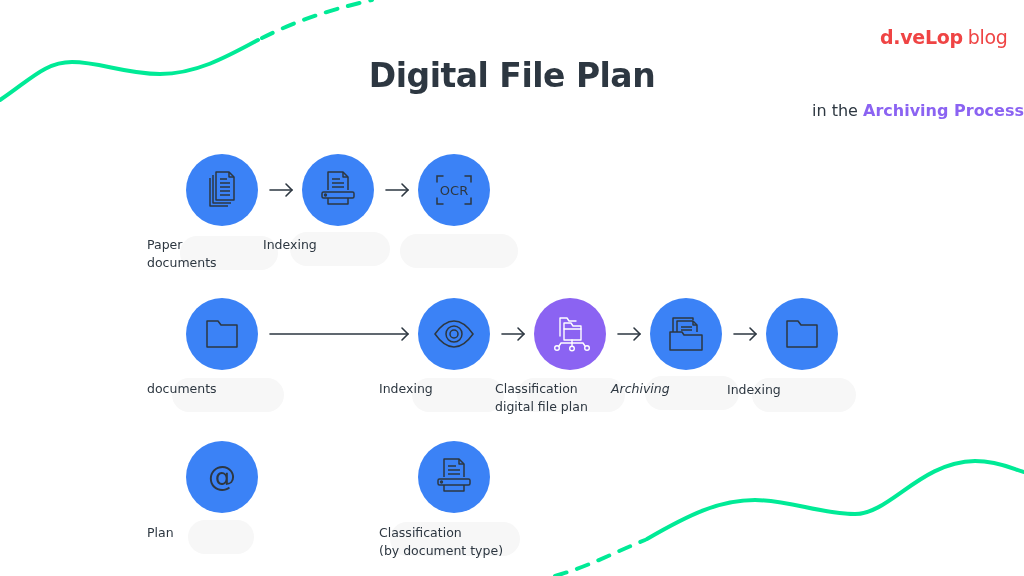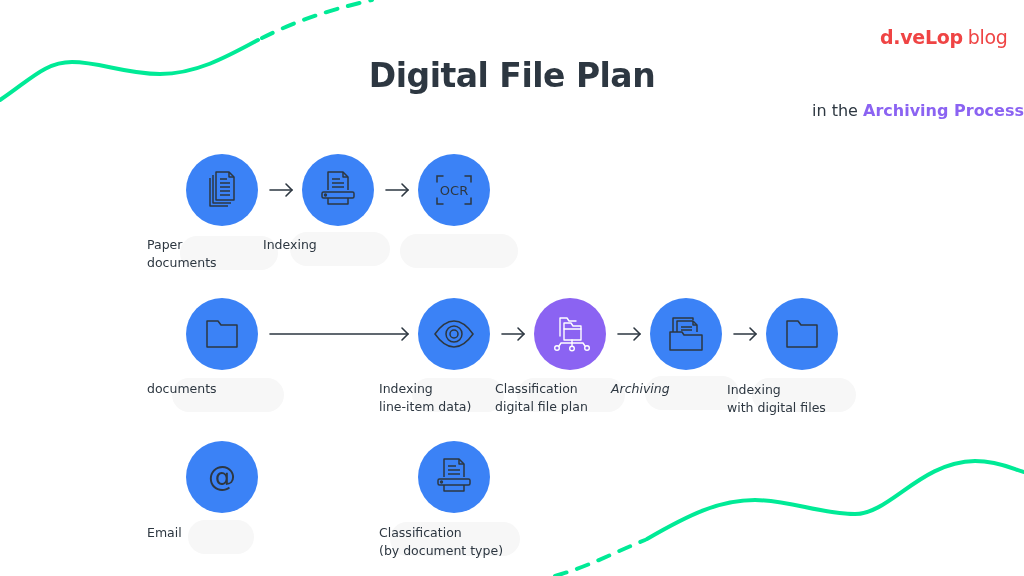--- a/index.html
+++ b/index.html
@@ -143,21 +143,20 @@
   <svg viewBox="0 0 48 48">
     <g fill="none" stroke="#2d3741" stroke-width="1.5">
       <path d="M5,24 C12,14 18,11 24,11 C30,11 36,14 43,24 C36,34 30,37 24,37 C18,37 12,34 5,24 Z"></path>
       <circle cx="24" cy="24" r="8"></circle>
       <circle cx="24" cy="24" r="4"></circle>
     </g>
   </svg>
 </div>
 <div class="label" style="left:379px;top:380px;">
   <div>Indexing</div>
-  <div>line-item data)</div>
 </div>
 
 <div class="node purple" style="left:534px;top:298px;">
   <svg viewBox="0 0 48 48">
     <g fill="none" stroke="#ffffff" stroke-width="1.4" stroke-linejoin="round" stroke-linecap="round">
       <path d="M14,26 L14,8 L21,8 L23,11 L30,11"></path>
       <path d="M18,30 L18,13 L25,13 L27,16 L35,16 L35,30 Z"></path>
       <path d="M18,19 L35,19"></path>
       <line x1="26" y1="30" x2="26" y2="36"></line>
       <path d="M26,33 L15,33 L13,36"></path>
@@ -189,30 +188,29 @@
   <div>Archiving</div>
 </div>
 
 <div class="node" style="left:766px;top:298px;">
   <svg viewBox="0 0 48 48">
     <path d="M9,11 L20,11 L23,15 L39,15 L39,37 L9,37 Z" fill="none" stroke="#2d3741" stroke-width="1.5" stroke-linejoin="round"></path>
   </svg>
 </div>
 <div class="label" style="left:727px;top:381px;">
   <div>Indexing</div>
-  <div>with digital files</div>
 </div>
 
 <div class="node" style="left:186px;top:441px;">
   <svg viewBox="0 0 48 48">
     <text x="24" y="33" text-anchor="middle" font-family="DejaVu Sans, sans-serif" font-size="28" fill="#2d3741">@</text>
   </svg>
 </div>
 <div class="label" style="left:147px;top:524px;">
-  <div>Email</div>
+  <div>Plan</div>
 </div>
 
 <div class="node" style="left:418px;top:441px;">
   <svg viewBox="0 0 48 48">
     <g fill="none" stroke="#2d3741" stroke-width="1.5" stroke-linejoin="round">
       <path d="M14,24 L14,6 L29,6 L34,11 L34,24"></path>
       <path d="M29,6 L29,11 L34,11"></path>
       <line x1="18" y1="13" x2="26" y2="13"></line>
       <line x1="18" y1="17" x2="30" y2="17"></line>
       <line x1="18" y1="21" x2="30" y2="21"></line>

